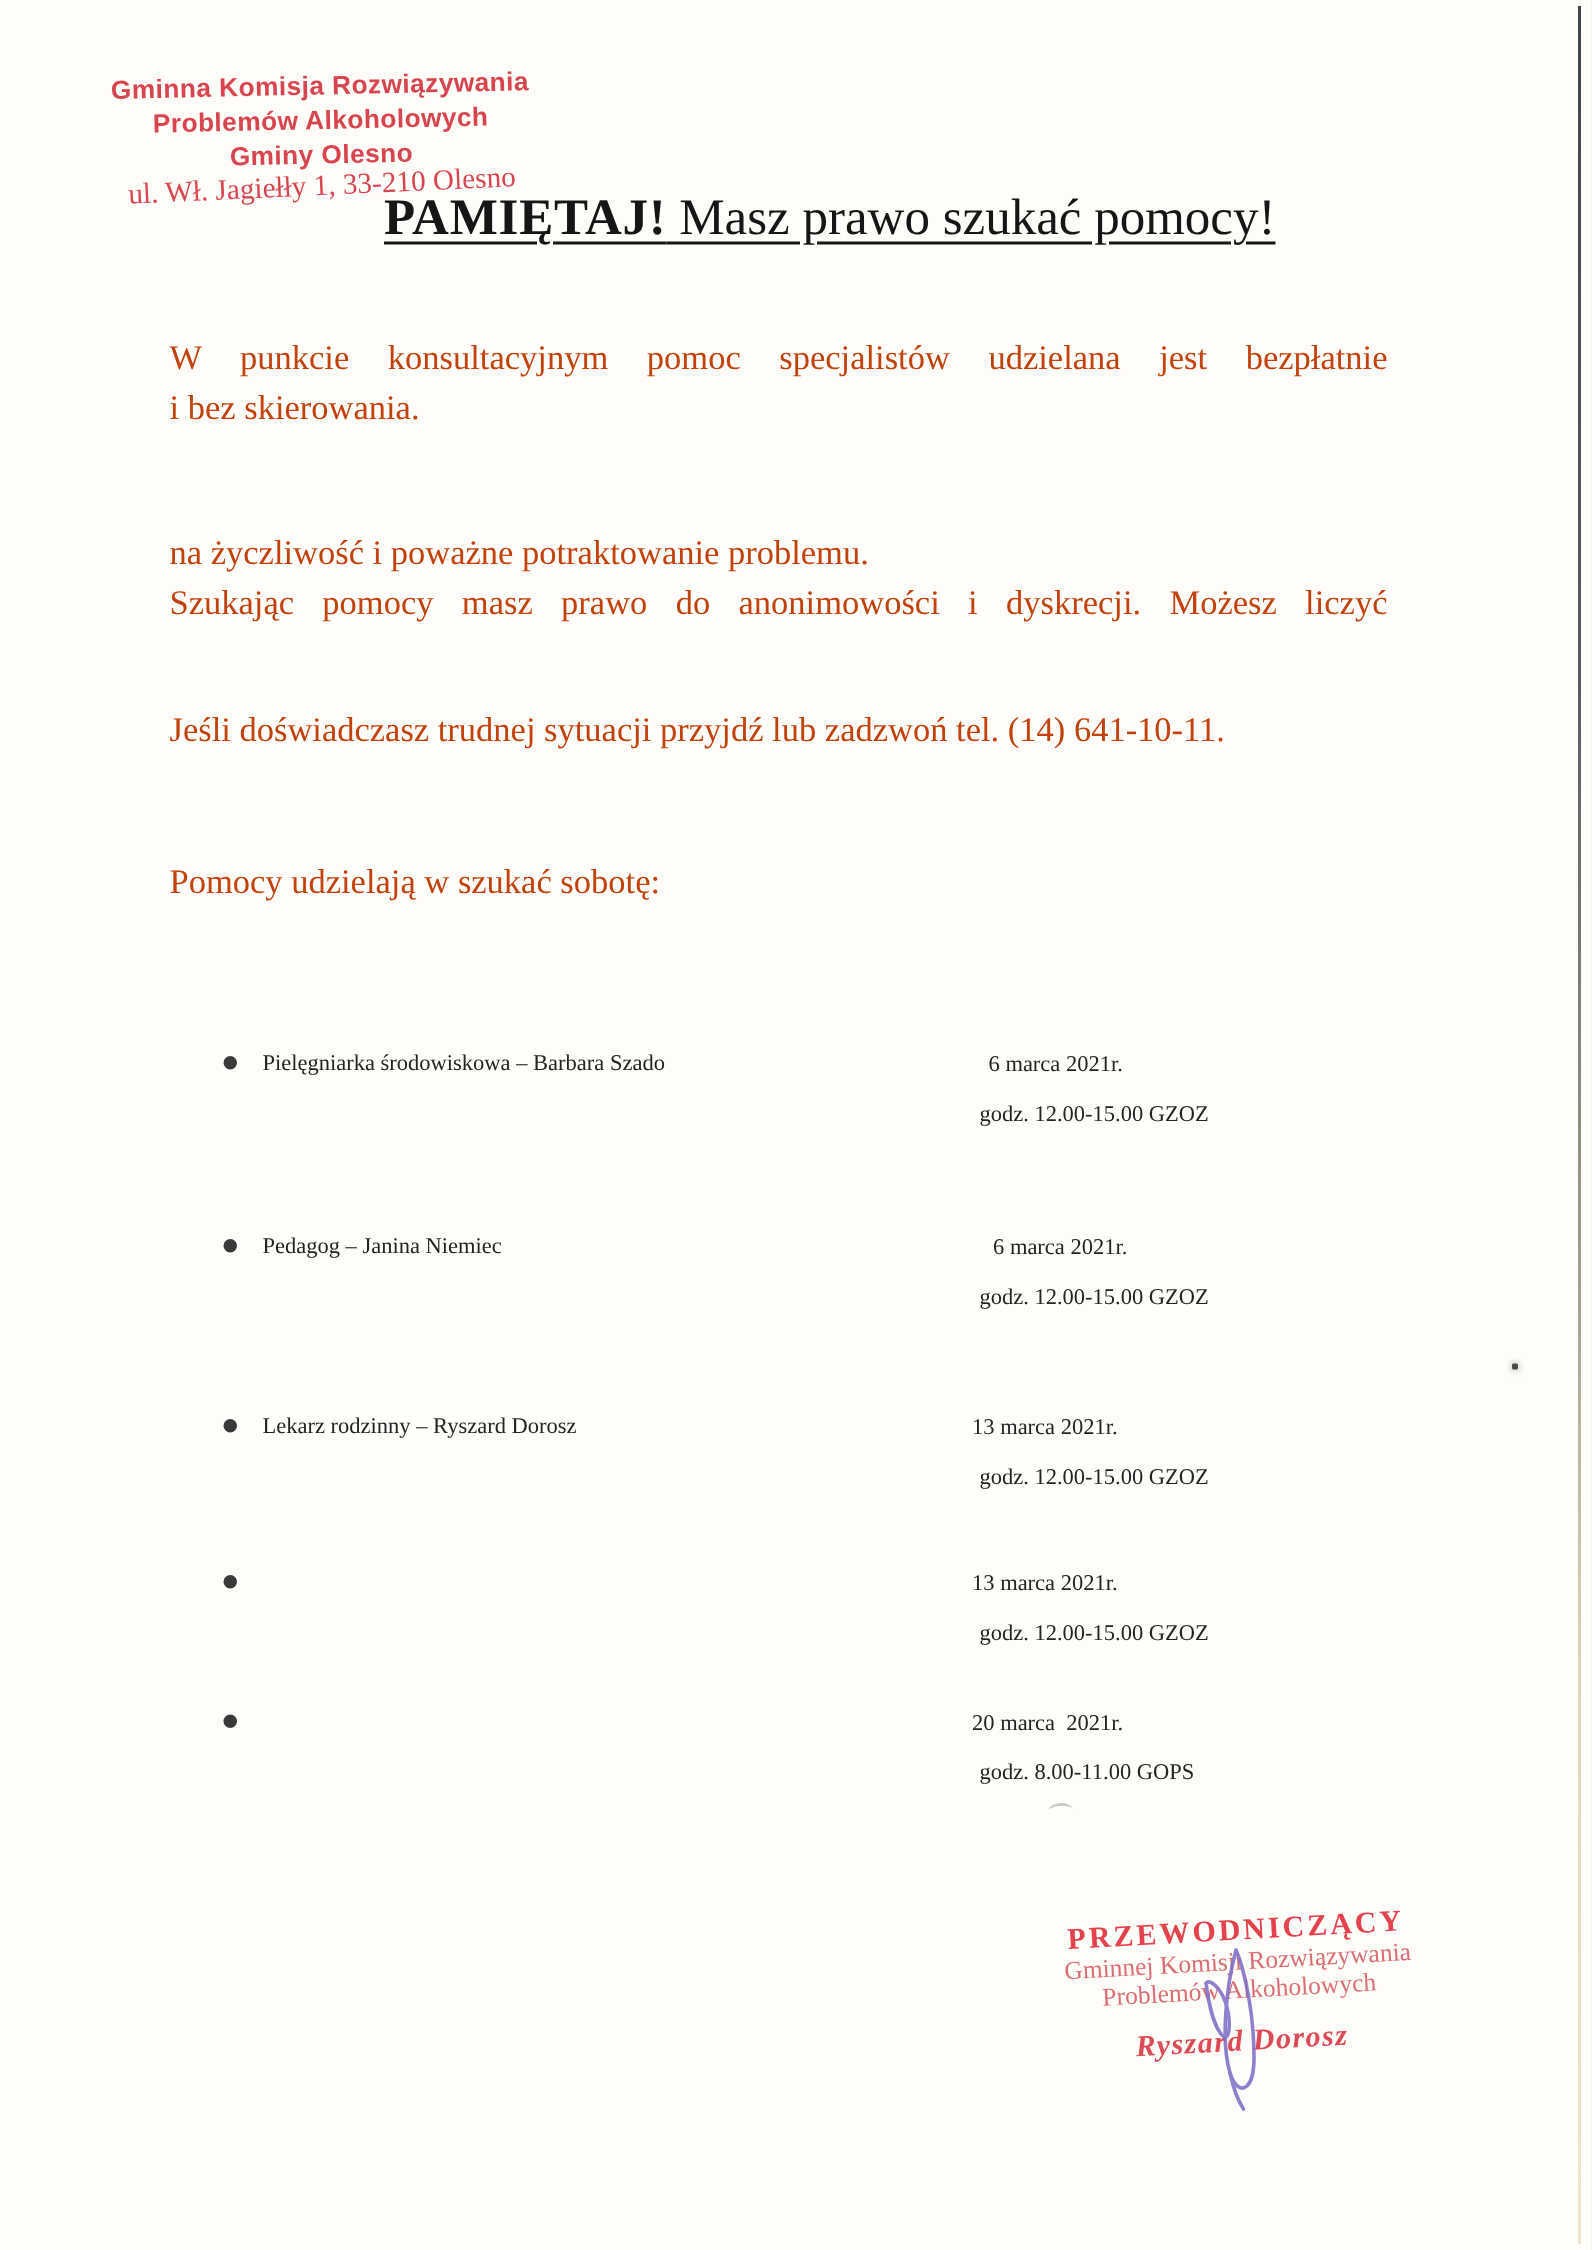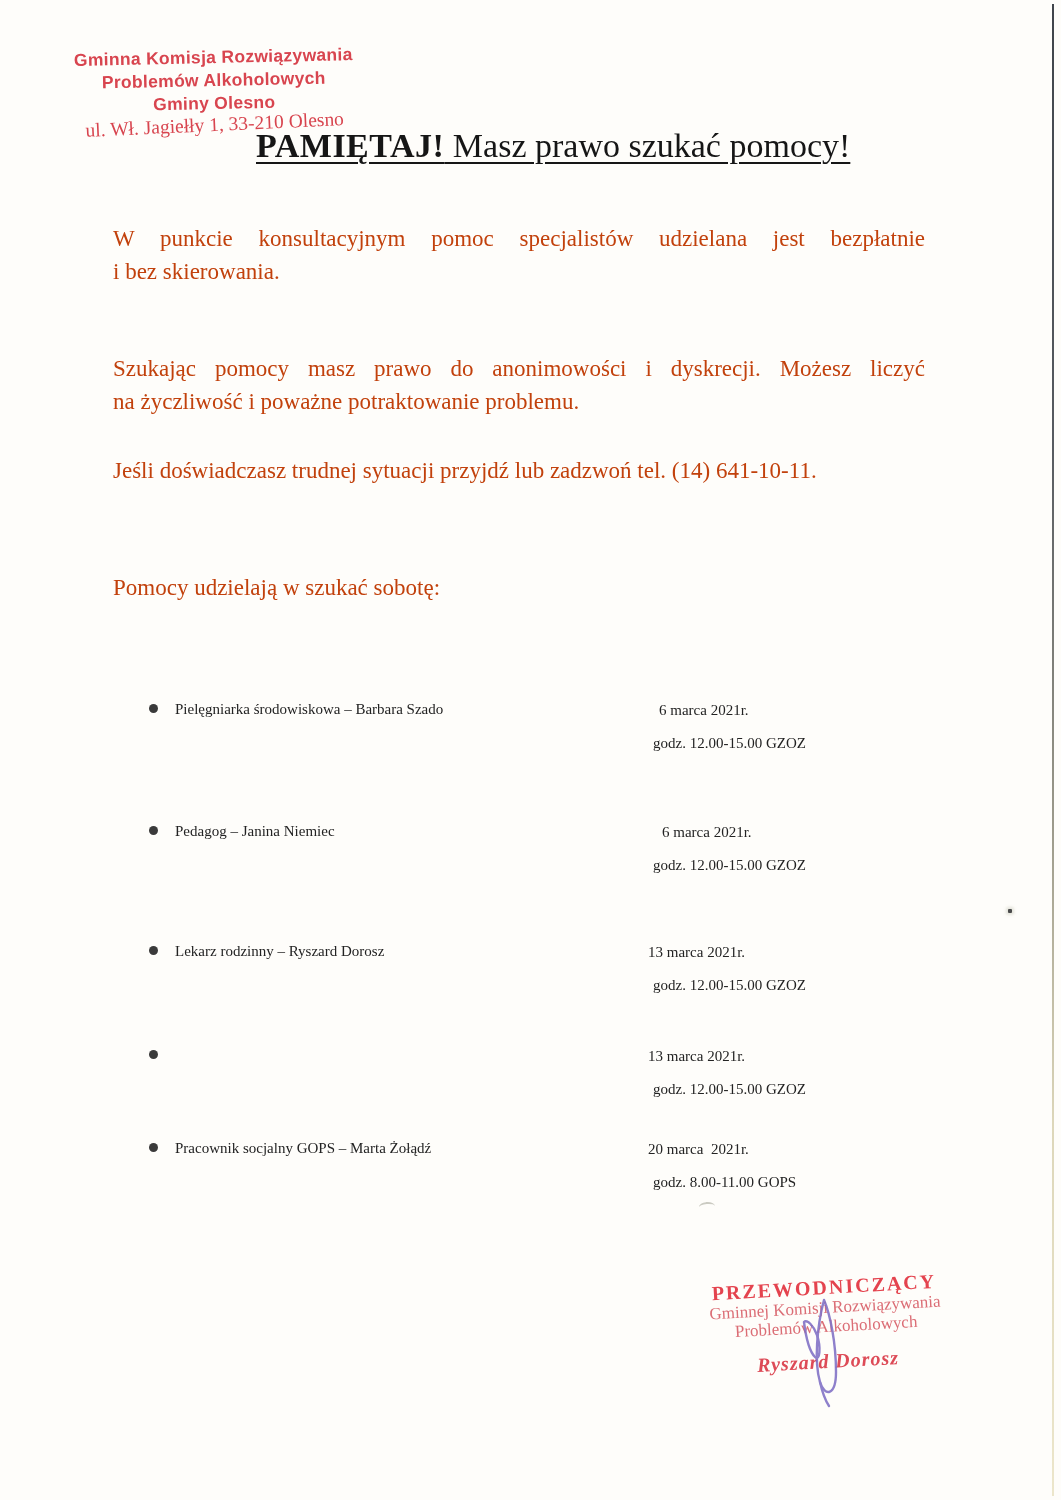--- a/index.html
+++ b/index.html
@@ -23,21 +23,21 @@
   }
   
   .title{
     position:absolute;left:256px;top:129px;font-size:34px;line-height:34px;
     text-decoration:underline;text-decoration-thickness:2px;text-underline-offset:5px;
     color:#161616;white-space:nowrap;
   }
   .title .em{font-weight:700;letter-spacing:.5px;}
   
   .para{position:absolute;left:113px;width:812px;font-size:23px;line-height:33px;color:#c2410c;}
-  .p1{top:222px}.p2{top:352px}.p3{top:454px}.p4{top:571px}
+  .p1{top:222px}.p2{top:352px}.p3{top:470px}.p4{top:571px}
   .line{display:block;}
   .just{text-align:justify;text-align-last:justify;}
   
   .row{position:absolute;left:145px;width:860px;height:70px;font-size:15px;color:#232323;text-decoration:underline;}
   .row1{top:694px}.row2{top:816px}.row3{top:936px}.row4{top:1040px}.row5{top:1133px}
   .bullet{position:absolute;left:4px;top:10px;width:9px;height:9px;border-radius:50%;background:#3a3a3a;}
   .name{position:absolute;left:30px;top:0;line-height:30px;white-space:nowrap;}
   .dates{position:absolute;left:503px;top:0;line-height:33px;}
   .date{white-space:pre;}
   .row1 .date{padding-left:11px}
@@ -86,22 +86,22 @@
     <div class="addr">ul. Wł. Jagiełły 1, 33-210 Olesno</div>
   </div>
 
   <div class="title"><span class="em">PAMIĘTAJ!</span><span> Masz prawo szukać pomocy!</span></div>
 
   <div class="para p1">
     <span class="line just">W punkcie konsultacyjnym pomoc specjalistów udzielana jest bezpłatnie</span>
     <span class="line">i bez skierowania.</span>
   </div>
   <div class="para p2">
+    <span class="line">na życzliwość i poważne potraktowanie problemu.</span>
     <span class="line just">Szukając pomocy masz prawo do anonimowości i dyskrecji. Możesz liczyć</span>
-    <span class="line">na życzliwość i poważne potraktowanie problemu.</span>
   </div>
   <div class="para p3">
     <span class="line">Jeśli doświadczasz trudnej sytuacji przyjdź lub zadzwoń tel. (14) 641-10-11.</span>
   </div>
   <div class="para p4">
     <span class="line">Pomocy udzielają w szukać sobotę:</span>
   </div>
 
   <div class="row row1">
     <span class="bullet"></span>
@@ -129,21 +129,20 @@
   </div>
   <div class="row row4">
     <span class="bullet"></span>
     <div class="dates">
       <div class="date">13 marca 2021r.</div>
       <div class="time">godz. 12.00-15.00 GZOZ</div>
     </div>
   </div>
   <div class="row row5">
     <span class="bullet"></span>
-    <div class="name">Pracownik socjalny GOPS – Marta Żołądź</div>
     <div class="dates">
       <div class="date">20 marca  2021r.</div>
       <div class="time">godz. 8.00-11.00 GOPS</div>
     </div>
   </div>
 
   <div class="stamp-bot">
     <div class="role">PRZEWODNICZĄCY</div>
     <div class="l2">Gminnej Komisji Rozwiązywania</div>
     <div class="l3">Problemów Alkoholowych</div>

